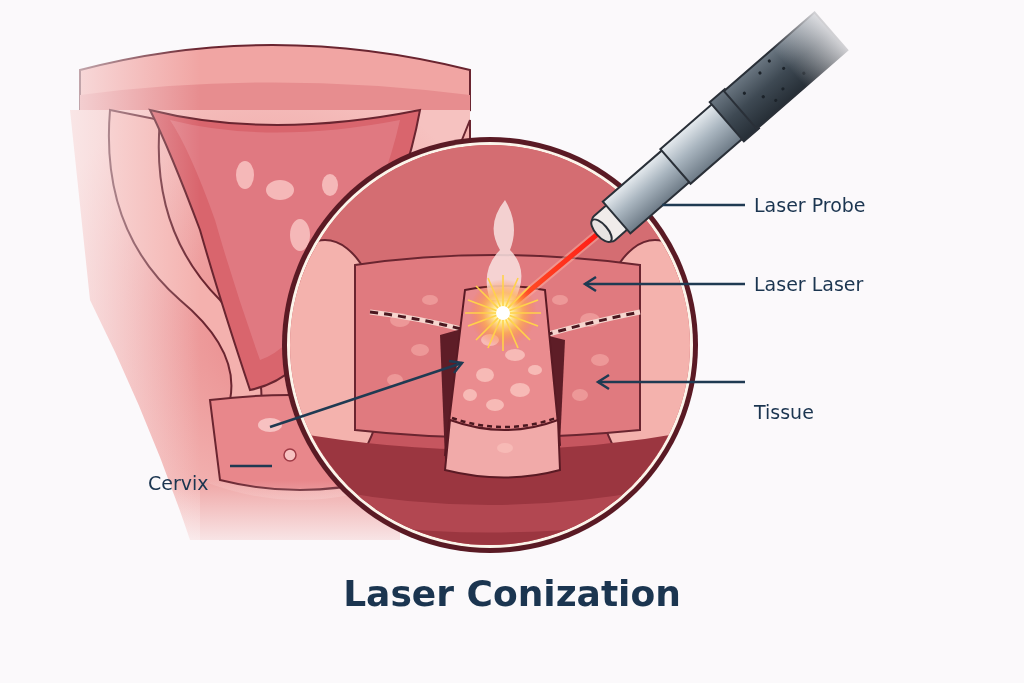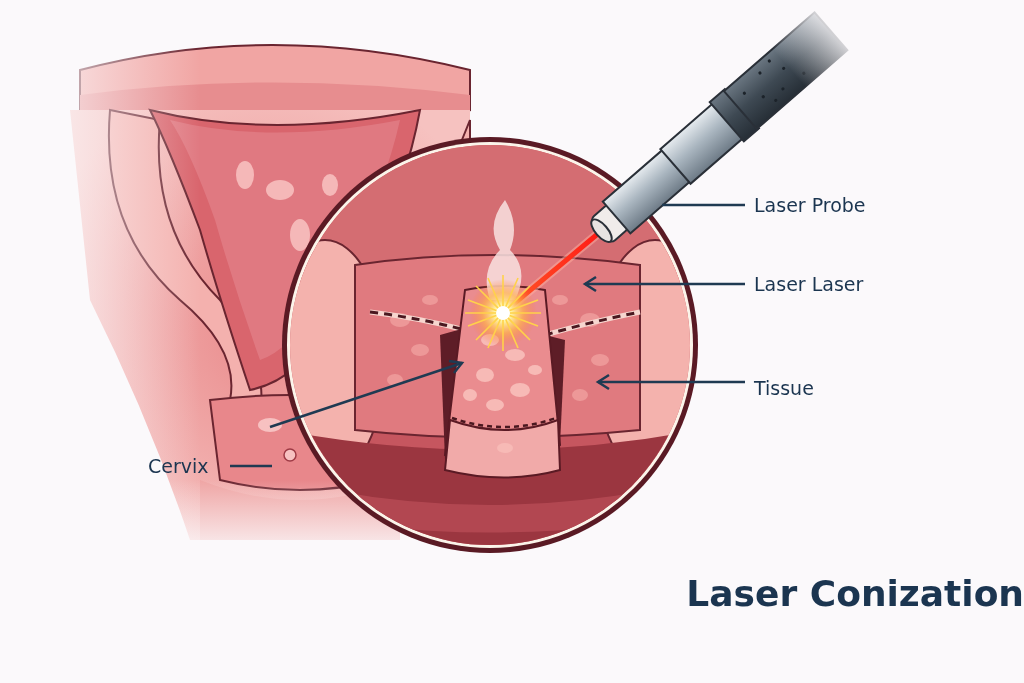--- a/index.html
+++ b/index.html
@@ -9,21 +9,21 @@
     font-family:"DejaVu Sans", sans-serif;
     position:relative;
   }
   #stage { position:absolute; left:0; top:0; width:1024px; height:640px; }
   svg.art { position:absolute; left:0; top:0; }
   .label {
     position:absolute; color:#1b3550; font-family:"DejaVu Sans", sans-serif;
     font-size:19px; line-height:24px; white-space:nowrap;
   }
   .title {
-    position:absolute; left:0; width:1024px; top:573px; text-align:right;
+    position:absolute; left:0; width:1024px; top:573px; text-align:center;
     color:#1b3550; font-family:"DejaVu Sans", sans-serif; font-weight:bold;
     font-size:36px; letter-spacing:0px;
   }
 </style>
 </head>
 <body>
 
 <div id="stage">
 
   <svg class="art" width="1024" height="683" viewBox="0 0 1024 683">
@@ -197,17 +197,17 @@
       <line x1="598" y1="382" x2="745" y2="382"></line>
       <polyline points="609,375 598,382 609,389"></polyline>
       <line x1="270" y1="427" x2="462" y2="363"></line>
       <polyline points="449,361 462,363 454,373"></polyline>
       <line x1="230" y1="466" x2="272" y2="466"></line>
     </g>
   </svg>
 
   <div class="label" style="left:754px; top:193px;">Laser Probe</div>
   <div class="label" style="left:754px; top:272px;">Laser Laser</div>
-  <div class="label" style="left:754px; top:376px;">Tissue</div>
-  <div class="label" style="left:148px; top:454px;">Cervix</div>
+  <div class="label" style="left:754px; top:400px;">Tissue</div>
+  <div class="label" style="left:148px; top:471px;">Cervix</div>
 
   <div class="title">Laser Conization</div>
 </div>
 
 </body></html>

